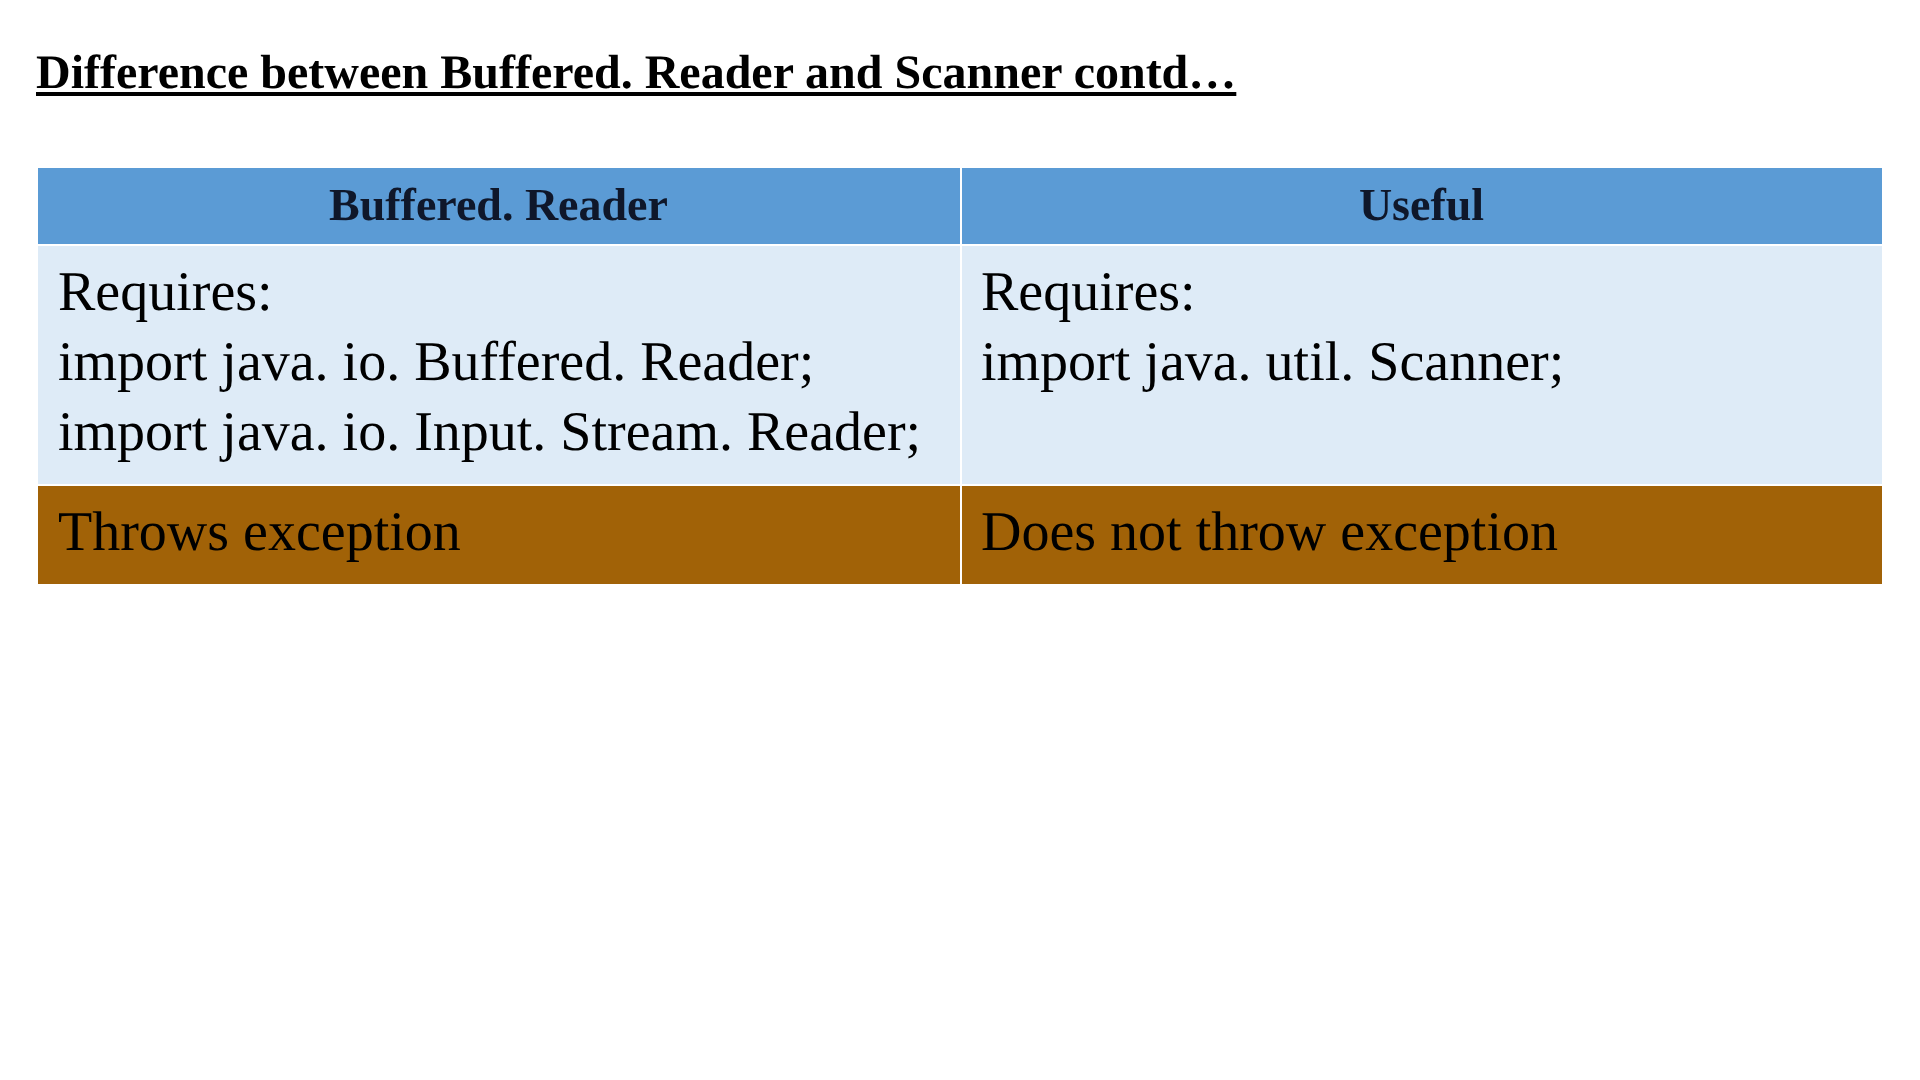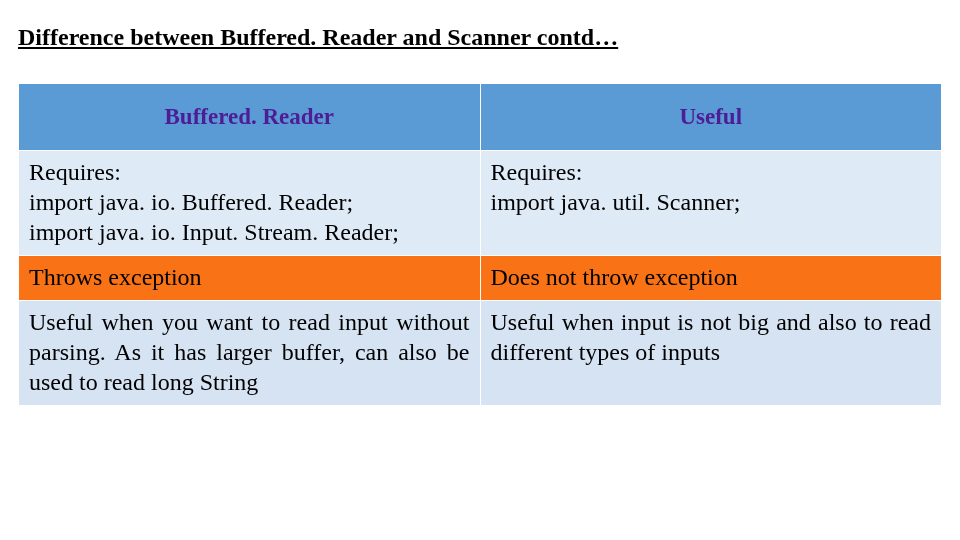--- a/index.html
+++ b/index.html
@@ -21,36 +21,36 @@
     text-decoration: underline;
     margin: 4px 0 32px 0;
   }
   table.cmp {
     border-collapse: collapse;
     width: 924px;
     table-layout: fixed;
   }
   table.cmp th {
     background: #5b9bd5;
-    color: #4c1d95;
+    color: #0f172a;
     font-weight: bold;
     font-size: 23px;
-    padding: 20px 10px;
+    padding: 6px 10px;
     text-align: center;
     border: 1px solid #ffffff;
   }
   table.cmp td {
-    font-size: 24px;
+    font-size: 28px;
     padding: 6px 10px 8px 10px;
     vertical-align: top;
     border: 1px solid #ffffff;
     line-height: 1.25;
   }
   tr.band-light td { background: #deebf7; }
-  tr.band-mid   td { background: #f97316; }
+  tr.band-mid   td { background: #a16207; }
   tr.band-dark  td { background: #d6e3f3; }
   .just { text-align: justify; }
 </style>
 </head>
 <body>
 
 <div class="slide">
   <div class="title">Difference between Buffered. Reader and Scanner contd…</div>
 
   <table class="cmp">
@@ -62,19 +62,15 @@
     </thead>
     <tbody>
       <tr class="band-light">
         <td>Requires:<br> import java. io. Buffered. Reader;<br> import java. io. Input. Stream. Reader;</td>
         <td>Requires:<br> import java. util. Scanner;</td>
       </tr>
       <tr class="band-mid">
         <td>Throws exception</td>
         <td>Does not throw exception</td>
       </tr>
-      <tr class="band-dark">
-        <td class="just">Useful when you want to read input without parsing. As it has larger buffer, can also be used to read long String</td>
-        <td class="just">Useful when input is not big and also to read different types of inputs</td>
-      </tr>
     </tbody>
   </table>
 </div>
 
 </body></html>

